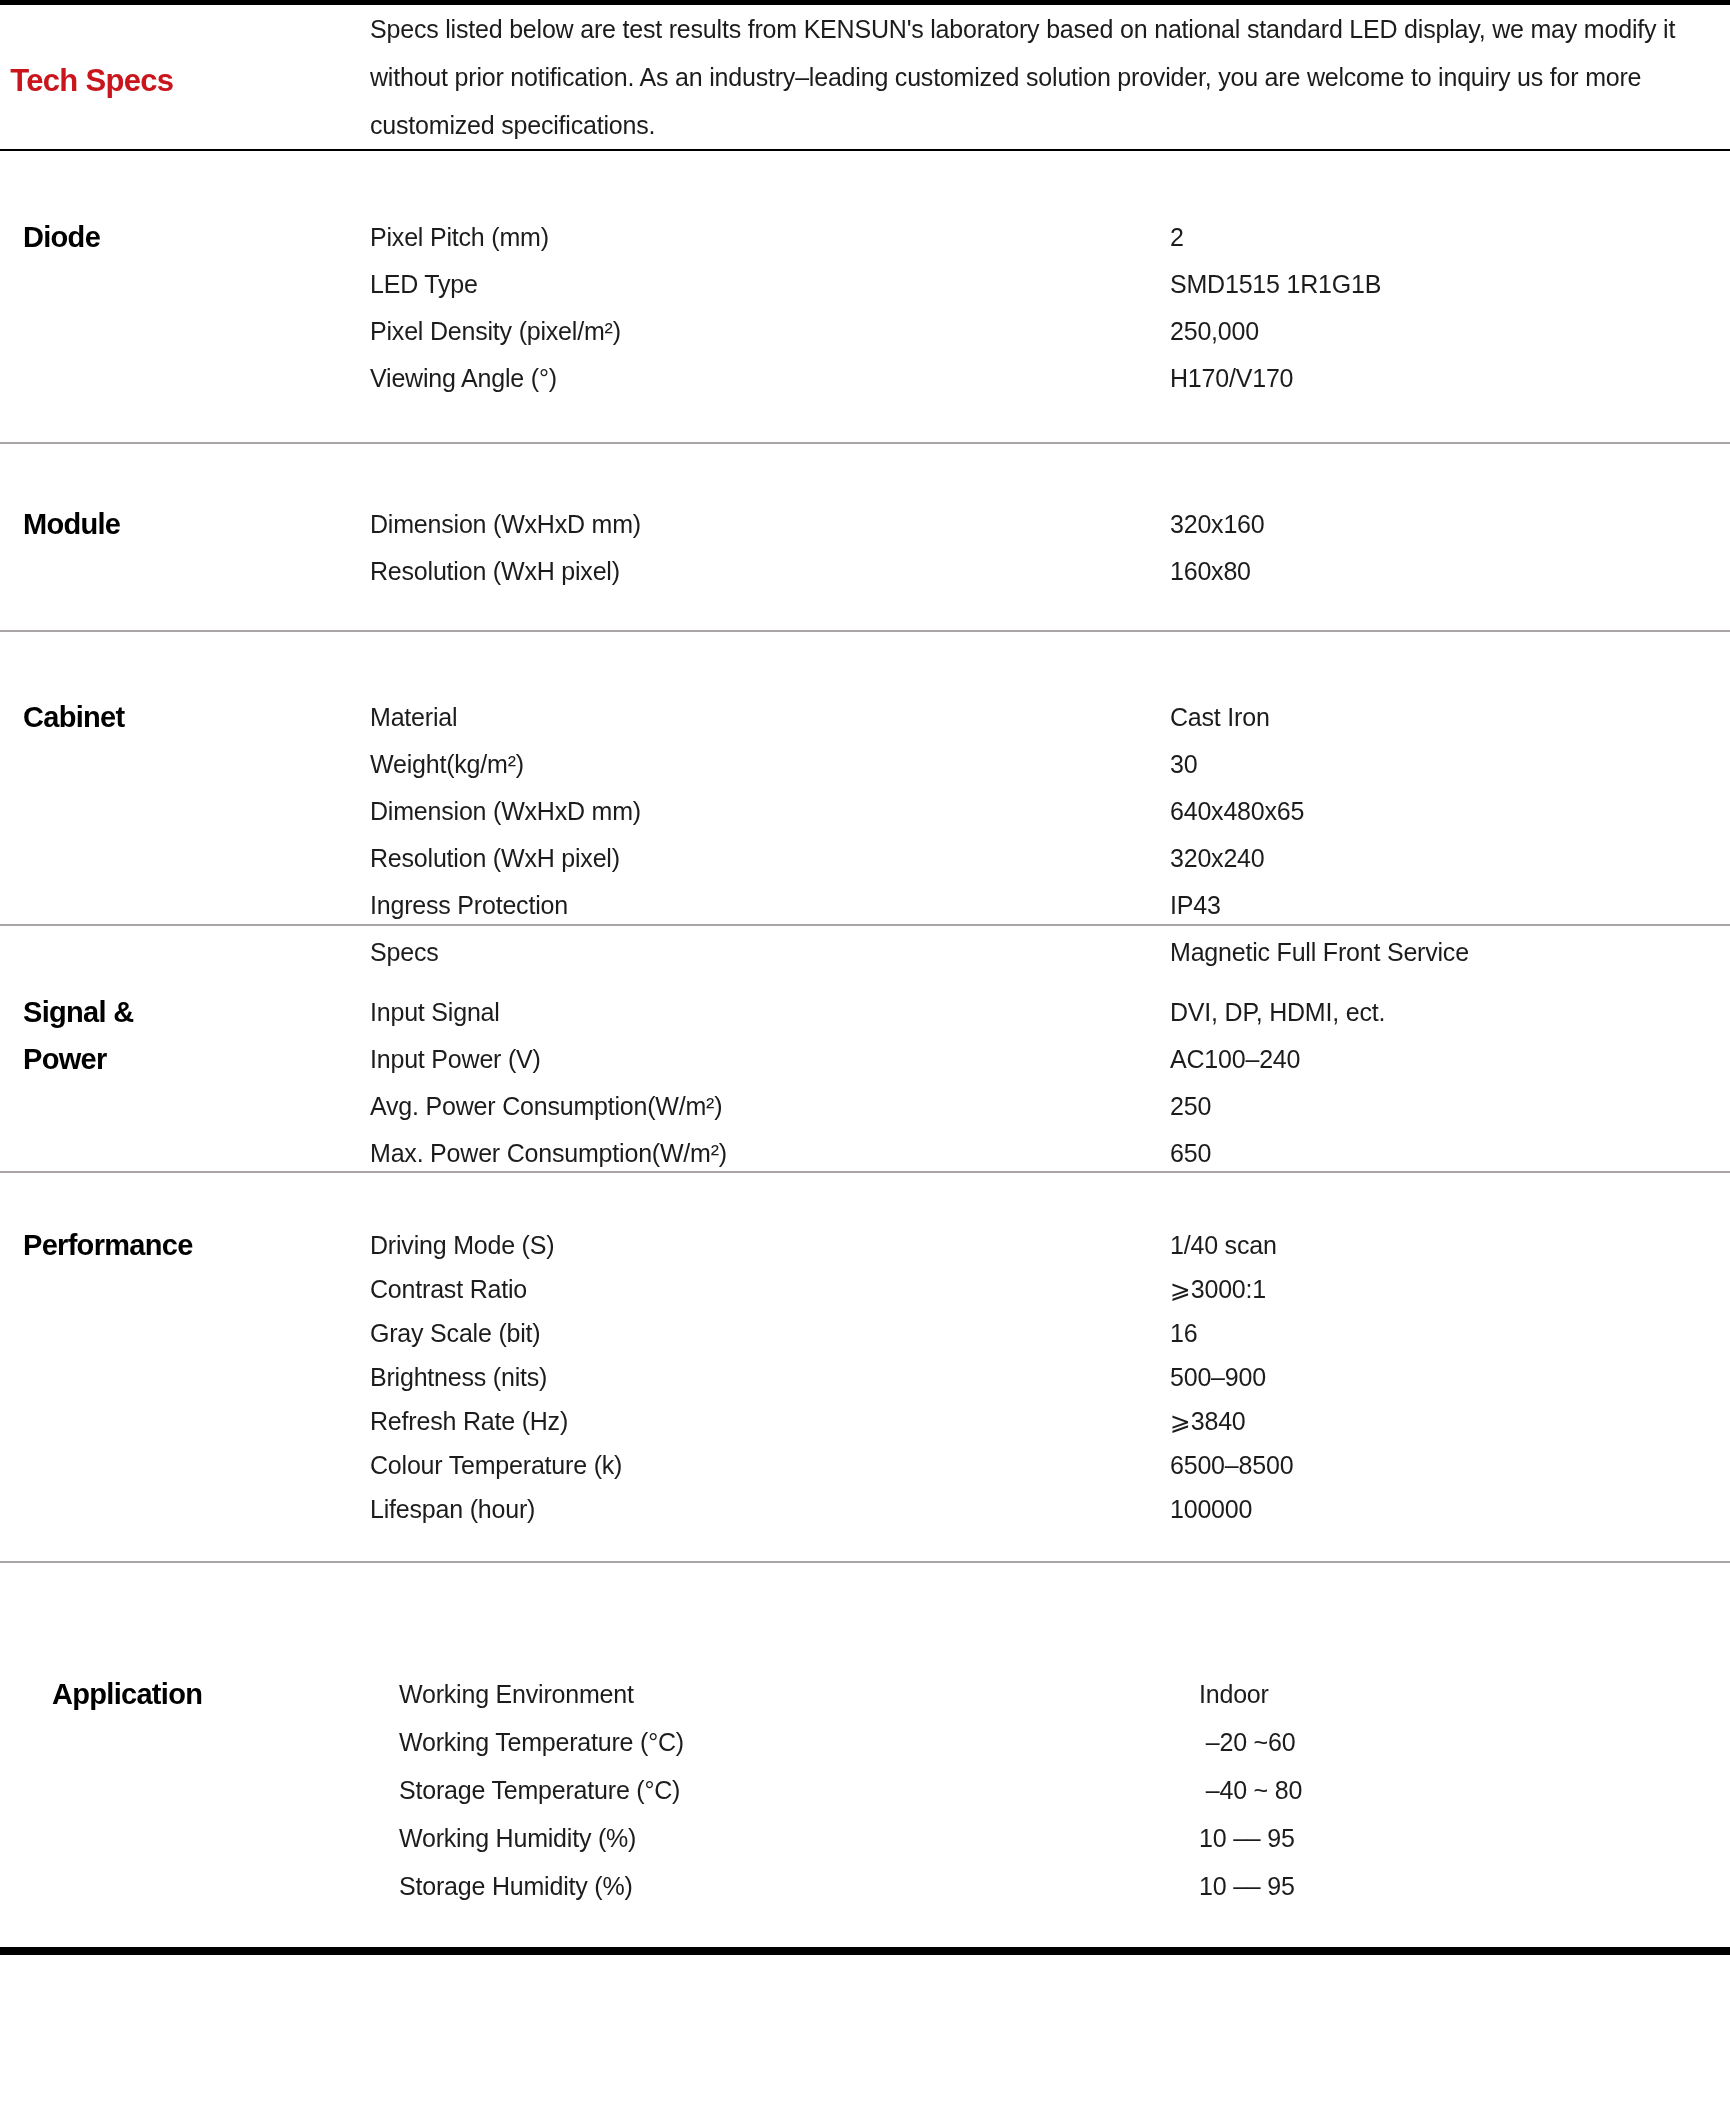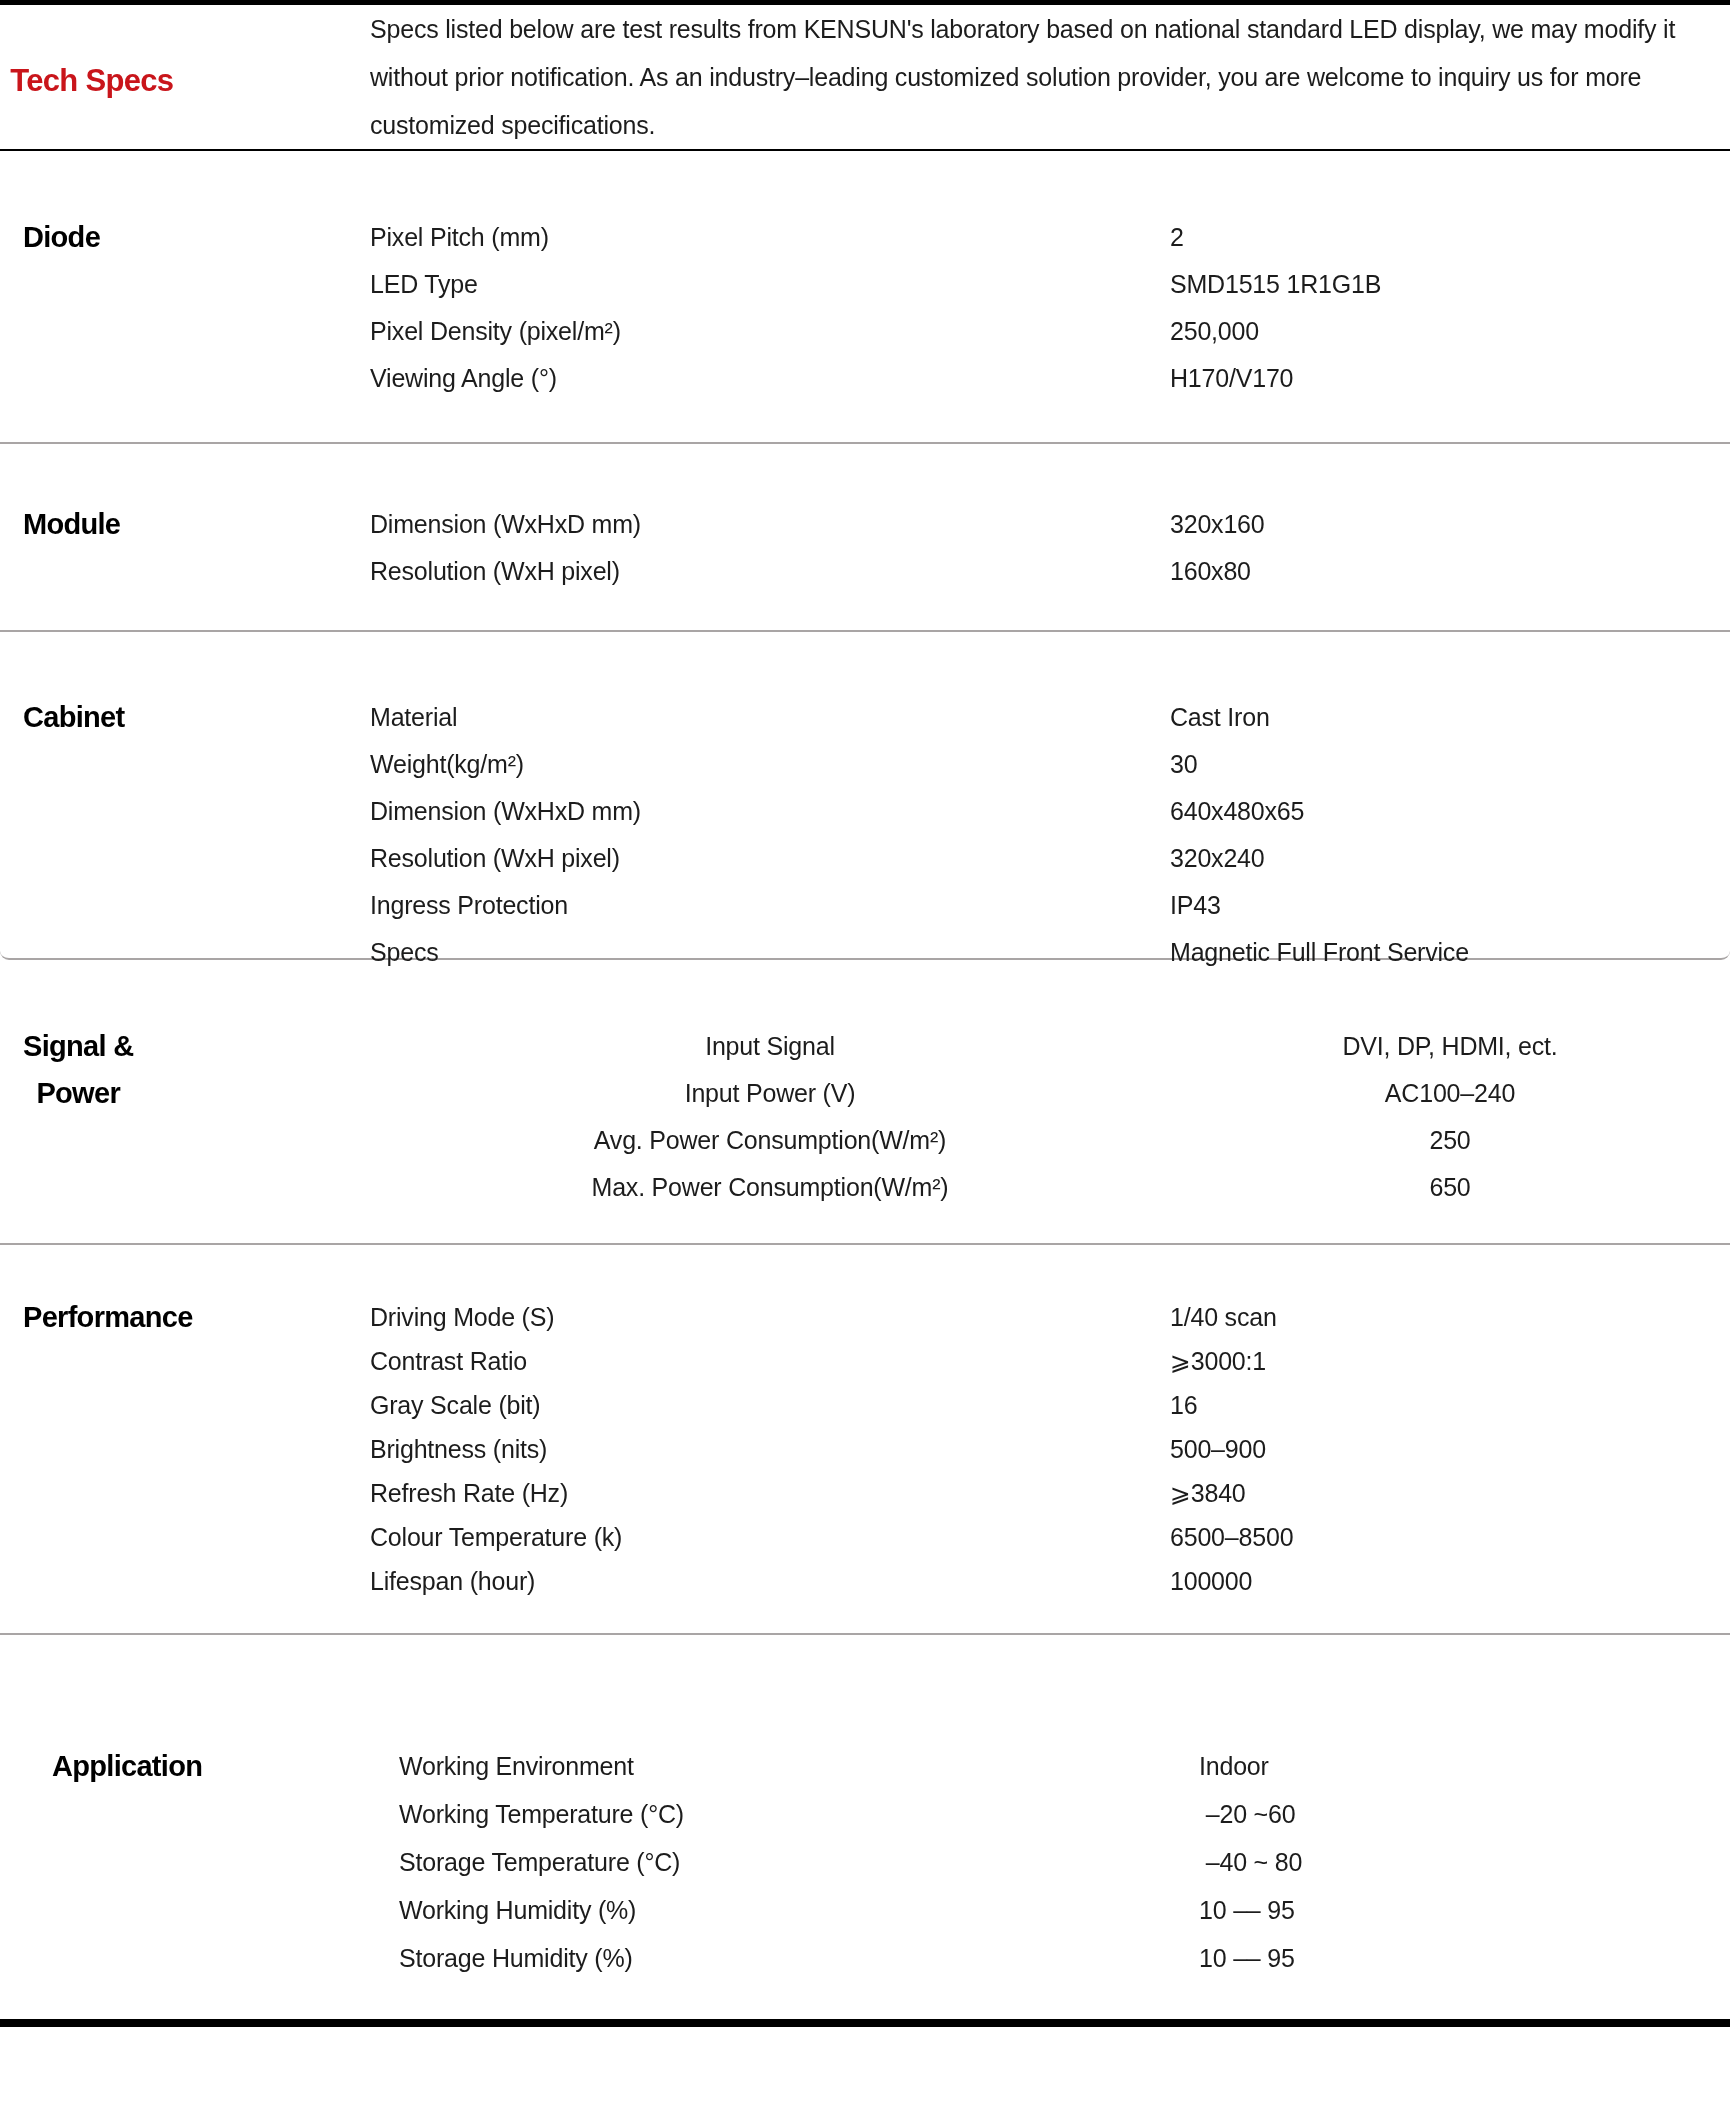--- a/index.html
+++ b/index.html
@@ -39,22 +39,22 @@
   #sections section{
     position:relative;
     box-sizing:border-box;
     border-bottom:2.9px solid var(--divider);
     --rowlh:47px;
     --pad:63px;
     padding-top:var(--pad);
   }
   #sections section:nth-child(1){height:293px;--pad:63px;}
   #sections section:nth-child(2){height:188px;--pad:57px;}
-  #sections section:nth-child(3){height:328px;border-radius:9px;--pad:62px;}
-  #sections section:nth-child(4){height:285px;text-align:center;--pad:63px;}
+  #sections section:nth-child(3){height:294px;--pad:62px;}
+  #sections section:nth-child(4){height:247px;--pad:63px;}
   #sections section:nth-child(5){height:390px;--pad:50px;--rowlh:44px;}
   #sections section:nth-child(6){height:384px;--pad:107px;--rowlh:48px;border-bottom:none;margin-left:29px;}
   .sec-title{
     position:absolute;left:23px;top:var(--pad);
     margin:0;
     font-size:29px;font-weight:bold;
     line-height:var(--rowlh);
     letter-spacing:-0.7px;
     white-space:pre-line;
     color:#000000;

